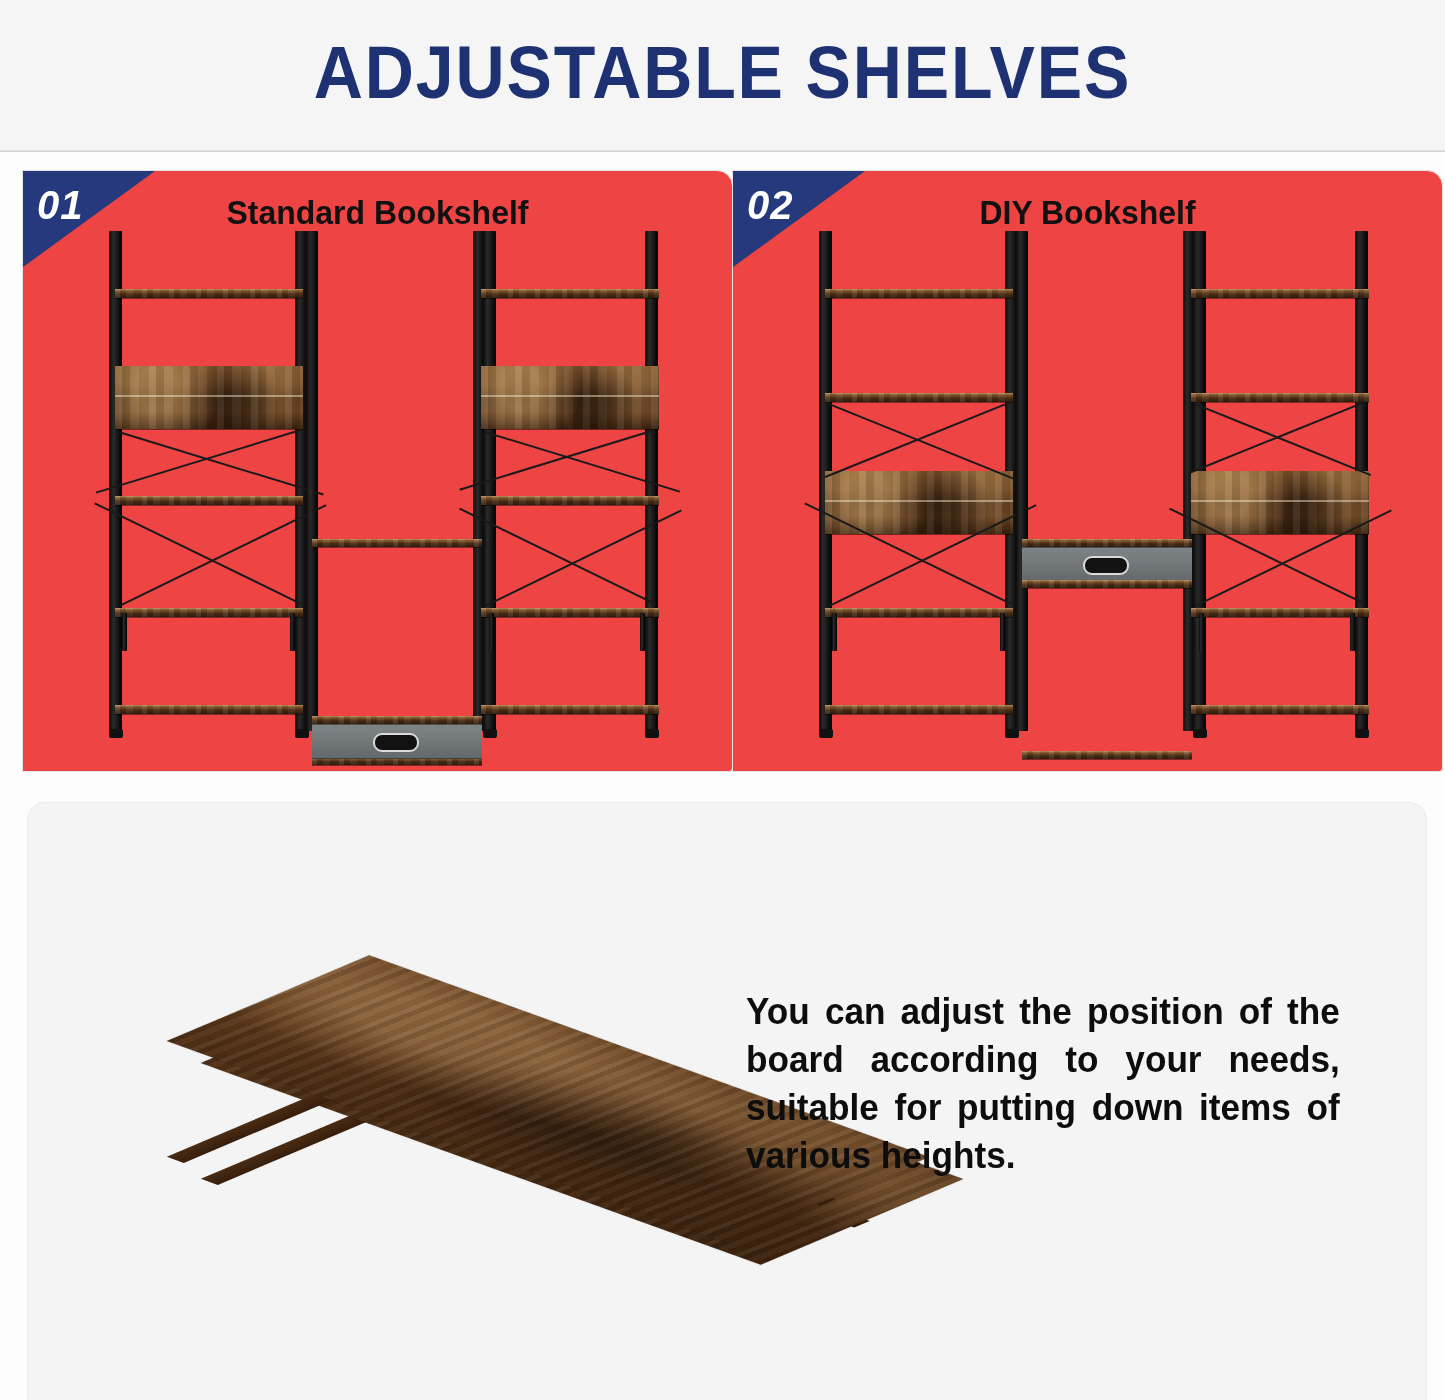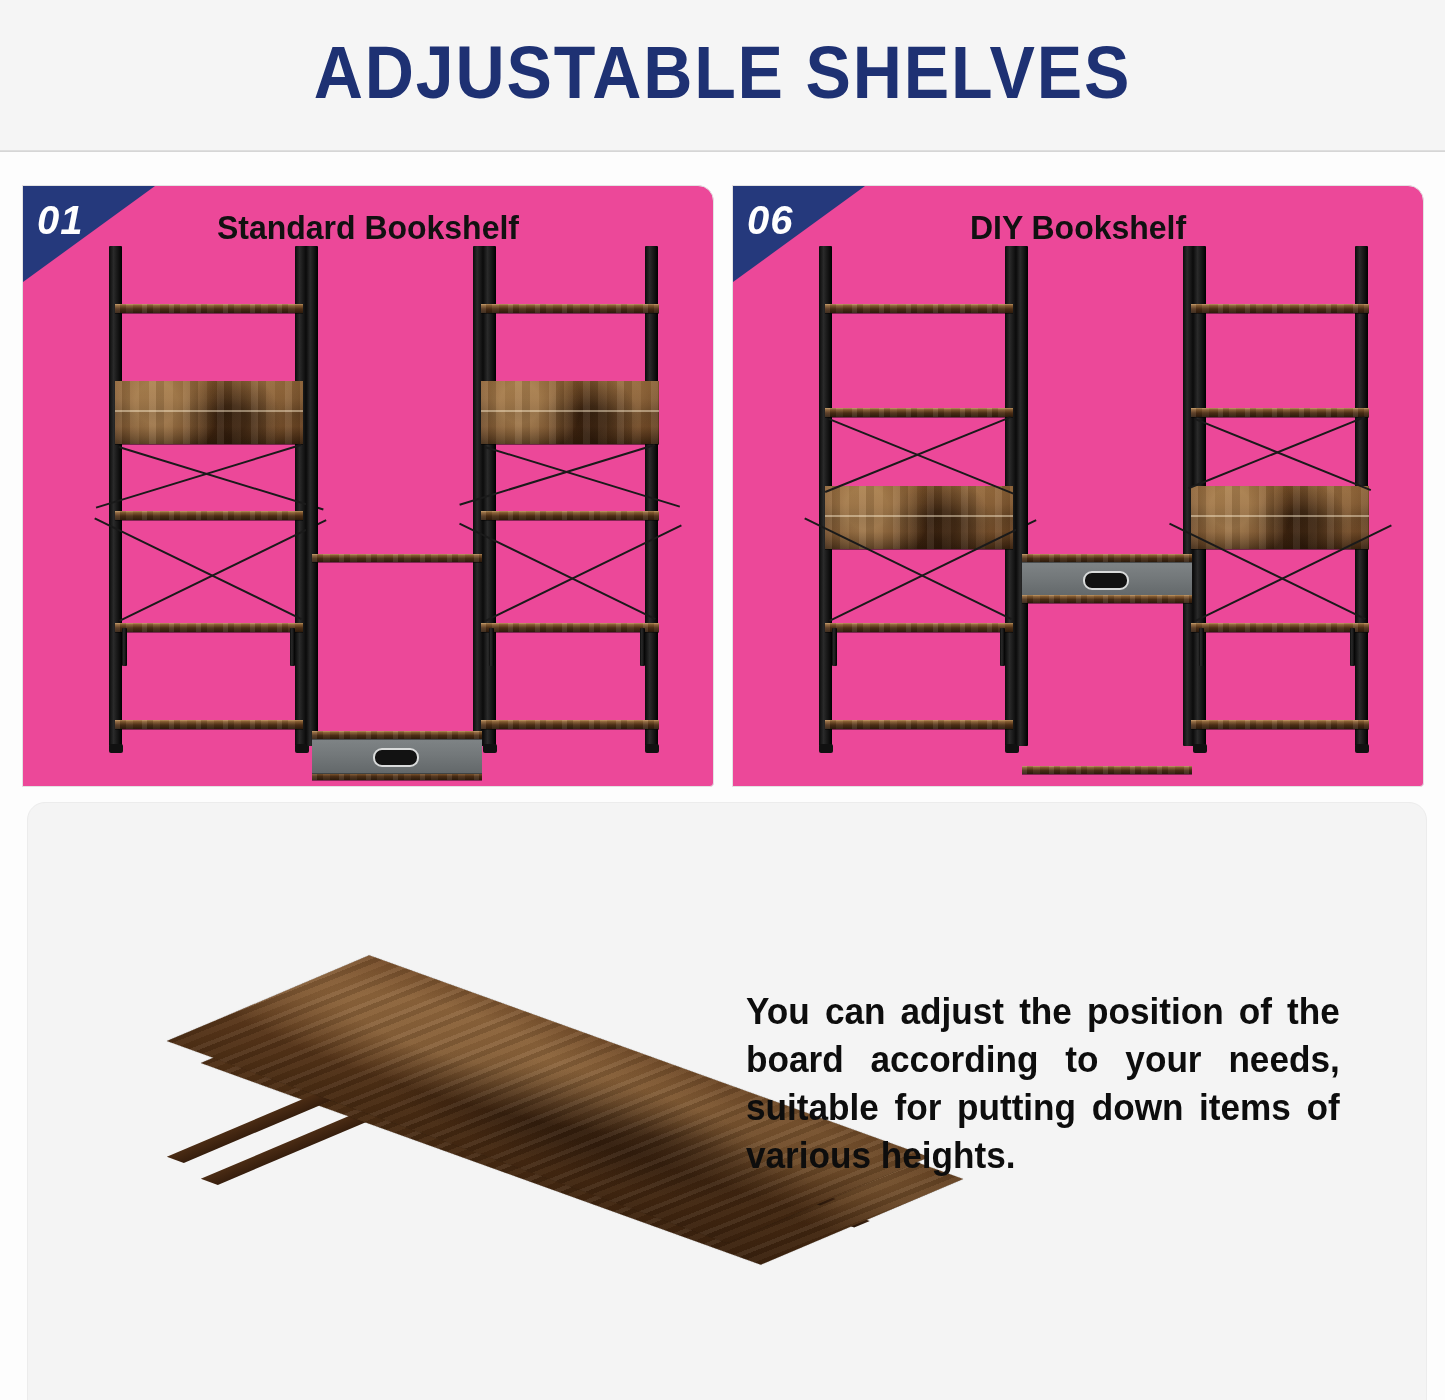--- a/index.html
+++ b/index.html
@@ -28,26 +28,27 @@
     line-height:1;
     white-space:nowrap;
   }
   .header-rule{
     position:absolute;left:0;top:150px;width:1445px;height:2px;
     background:linear-gradient(to bottom,#e2e2e2,#d2d2d2);
   }
 
   
   .card{
-    position:absolute;top:185px;height:600px;
-    background:#ec4899;
+    position:absolute;top:170px;height:600px;
+    background:#ef4444;
     border:1px solid #e3e3e3;
     border-top-right-radius:16px;
     border-bottom-right-radius:4px;
     overflow:hidden;
+    padding-left:19px;
   }
   .card-1{left:22px;width:690px;}
   .card-2{left:732px;width:690px;}
 
   .corner-badge{
     position:absolute;left:0;top:0;width:132px;height:96px;
     overflow:hidden;
   }
   .corner-badge .tri{
     position:absolute;left:0;top:0;width:132px;height:96px;
@@ -263,21 +264,21 @@
     <div class="brace" style="left:632px;top:434px;width:218px;transform:rotate(206deg);"></div>
     <div class="post" style="left:466px;top:442px;width:5px;height:38px;"></div>
     <div class="post" style="left:617px;top:442px;width:5px;height:38px;"></div>
   </div>
 </div>
 
 <div class="card card-2">
 
   <div class="corner-badge">
     <div class="tri"></div>
-    <div class="num">06</div>
+    <div class="num">02</div>
   </div>
 
   <div class="card-title">DIY Bookshelf</div>
 
   <div class="shelf-art">
 
     <div class="post" style="left:86px;top:60px;width:13px;height:500px;"></div>
     <div class="post" style="left:272px;top:60px;width:13px;height:500px;"></div>
     <div class="post-foot" style="left:86px;top:558px;"></div>
     <div class="post-foot" style="left:272px;top:558px;"></div>

